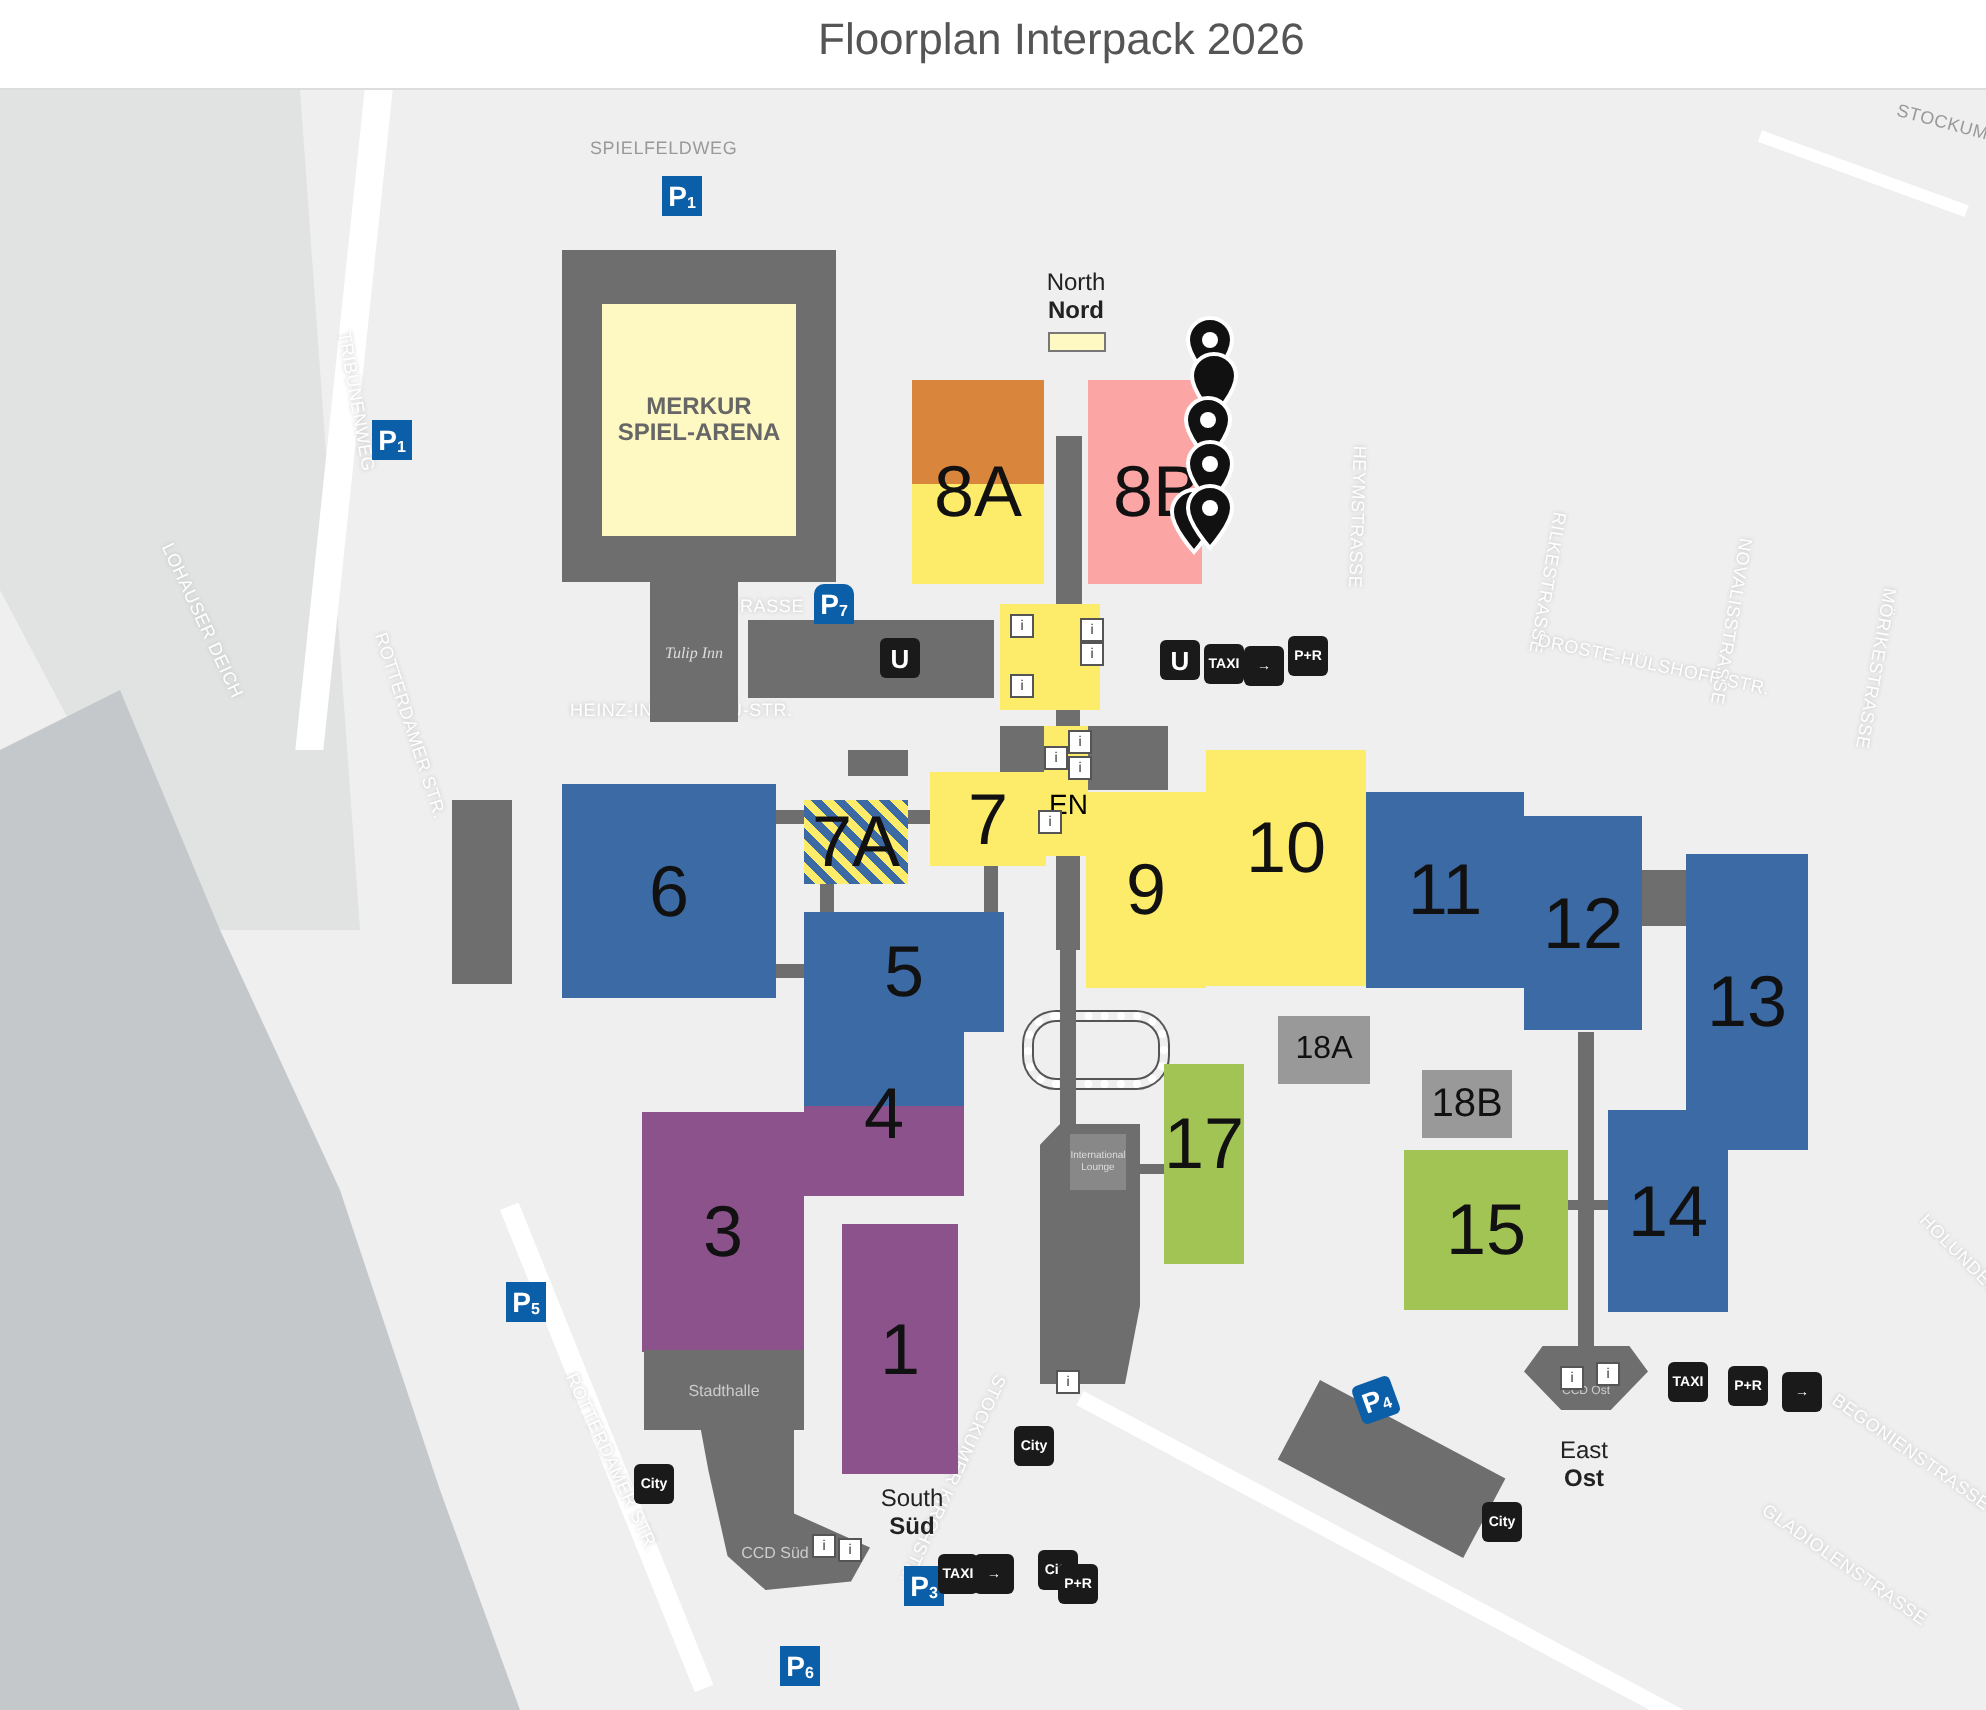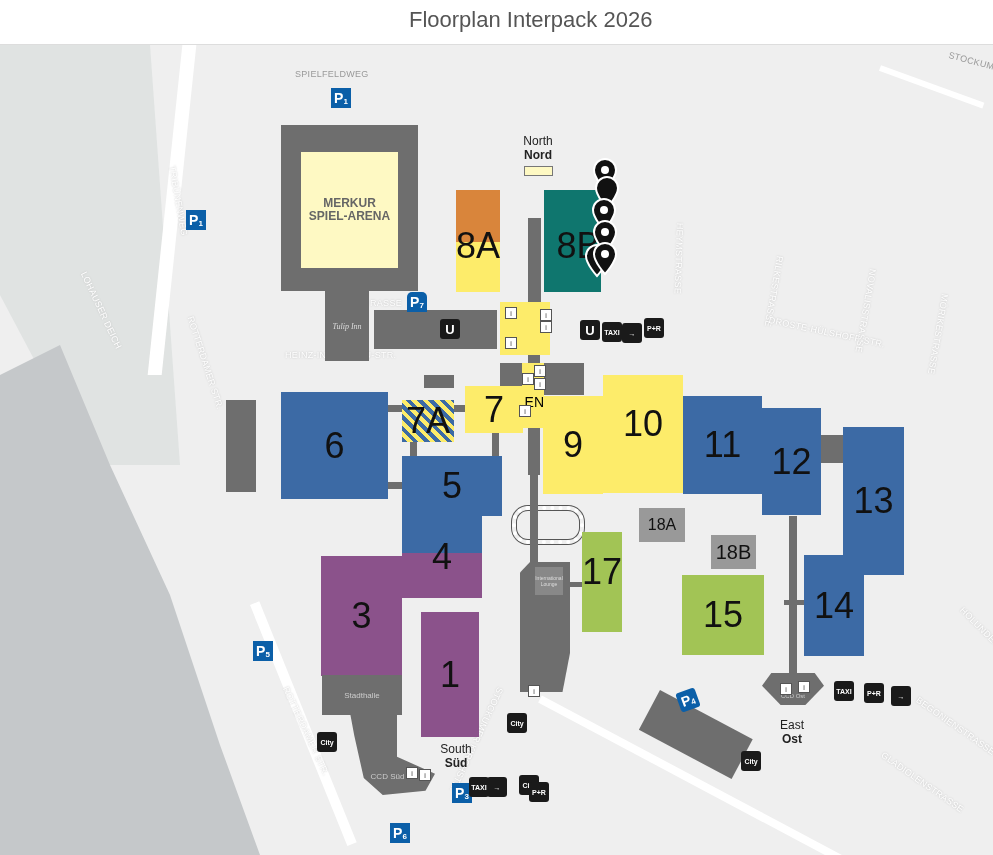--- a/index.html
+++ b/index.html
@@ -8,21 +8,21 @@
   .logo{position:absolute;left:293px;top:0;width:107px;height:43px;background:#0d2a6e;}
   .logo .hex{position:absolute;left:5px;top:3px;width:14px;height:14px;background:#f3c300;clip-path:polygon(25% 0,75% 0,100% 50%,75% 100%,25% 100%,0 50%);}
   .logo .word{position:absolute;left:20px;top:11px;color:#fff;font-weight:bold;font-size:18px;letter-spacing:-0.3px;}
   .logo .sub{position:absolute;left:24px;top:33px;color:#c8d0e8;font-size:5px;letter-spacing:0.2px;}
   .title{position:absolute;left:409px;top:7px;font-size:22px;color:#555;}
   .map{position:absolute;left:0;top:45px;width:993px;height:810px;background:#efefef;overflow:hidden;}
   .abs{position:absolute;}
   .hall{position:absolute;display:flex;align-items:center;justify-content:center;color:#111;font-size:36px;}
   .blue{background:#3c6aa5;}
   .yellow{background:#fdec6a;}
-  .orange{background:#0f766e;}
+  .orange{background:#fca5a5;}
   .purple{background:#8b528b;}
   .green{background:#a2c455;}
   .grey{background:#6e6e6e;}
   .lgrey{background:#fef9c3;}
   .stripe{background:repeating-linear-gradient(45deg,#3c6aa5 0 4px,#fdec6a 4px 8px);}
   .street{position:absolute;color:#fff;font-size:9px;letter-spacing:0.3px;text-shadow:0 0 2px #bbb;white-space:nowrap;}
   .park{position:absolute;width:20px;height:20px;background:#0b5fa8;color:#fff;font-weight:bold;font-size:14px;display:flex;align-items:center;justify-content:center;}
   .park small{font-size:8px;margin-top:6px;}
   .ico{position:absolute;width:20px;height:20px;background:#1a1a1a;border-radius:3px;color:#fff;font-size:7px;display:flex;align-items:center;justify-content:center;font-weight:bold;}
   .info{position:absolute;width:10px;height:10px;background:#fff;border:1px solid #555;font-size:7px;display:flex;align-items:center;justify-content:center;color:#333;}
@@ -77,21 +77,21 @@
     <span>Tulip Inn</span>
   </div>
   <div class="abs grey" style="left:374px;top:265px;width:123px;height:39px;"></div>
 
   <div class="entr" style="left:515px;top:89px;width:46px;">
     <span>North</span>
     <b>Nord</b>
   </div>
   <div class="abs lgrey" style="left:524px;top:121px;width:27px;height:8px;border:1px solid #777;"></div>
 
-  <div class="hall" style="left:456px;top:145px;width:44px;height:102px;background:linear-gradient(#d9853b 0 51%,#fdec6a 51% 100%);">
+  <div class="hall" style="left:456px;top:145px;width:66px;height:102px;background:linear-gradient(#d9853b 0 51%,#fdec6a 51% 100%);">
     <span style="margin-top:10px;">8A</span>
   </div>
   <div class="abs grey" style="left:528px;top:173px;width:13px;height:85px;"></div>
   <div class="hall orange" style="left:544px;top:145px;width:57px;height:102px;">
     <span style="margin-top:10px;margin-left:12px;">8B</span>
   </div>
 
   <svg class="pin" style="left:585px;top:112px;width:40px;height:130px;" viewBox="0 0 40 130">
     <g fill="#111" stroke="#fff" stroke-width="2">
       <path d="M20 2 a11 11 0 0 1 11 11 c0 8-11 20-11 20 s-11-12-11-20 a11 11 0 0 1 11-11z"></path>
@@ -213,21 +213,21 @@
     <div class="abs" style="left:15px;top:5px;width:28px;height:28px;background:#888;color:#ddd;font-size:5px;text-align:center;display:flex;flex-direction:column;justify-content:center;">
       <span>International</span>
       <span>Lounge</span>
     </div>
   </div>
   <div class="abs grey" style="left:563px;top:537px;width:19px;height:5px;"></div>
 
   <div class="hall green" style="left:582px;top:487px;width:40px;height:100px;">
       <span style="margin-bottom:20px;">17</span>
     </div>
-  <div class="hall green" style="left:682px;top:530px;width:82px;height:80px;">
+  <div class="hall green" style="left:702px;top:530px;width:82px;height:80px;">
       <span>15</span>
     </div>
   <div class="hall" style="left:639px;top:463px;width:46px;height:34px;background:#999;font-size:16px;">
       <span>18A</span>
     </div>
   <div class="hall" style="left:711px;top:490px;width:45px;height:34px;background:#999;font-size:20px;">
       <span>18B</span>
     </div>
 
   <div class="abs grey" style="left:789px;top:471px;width:8px;height:180px;"></div>

